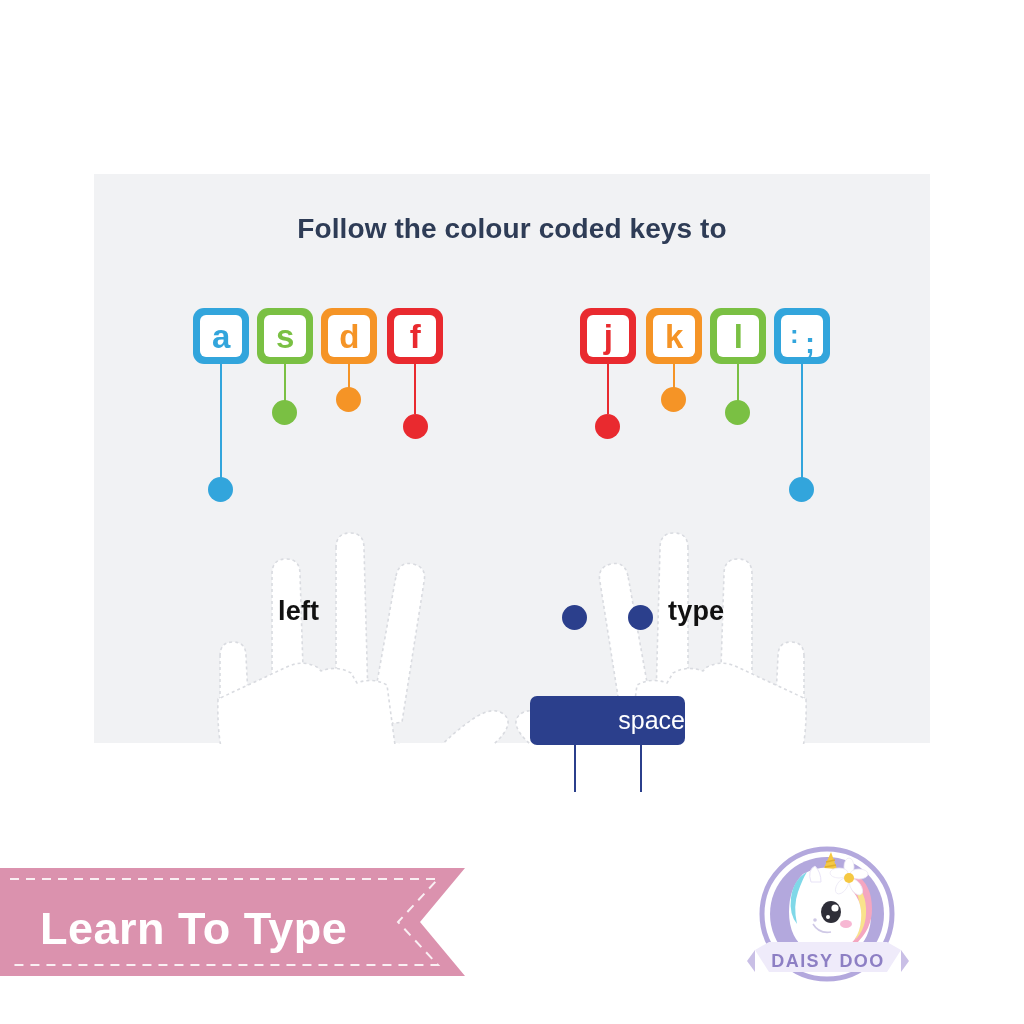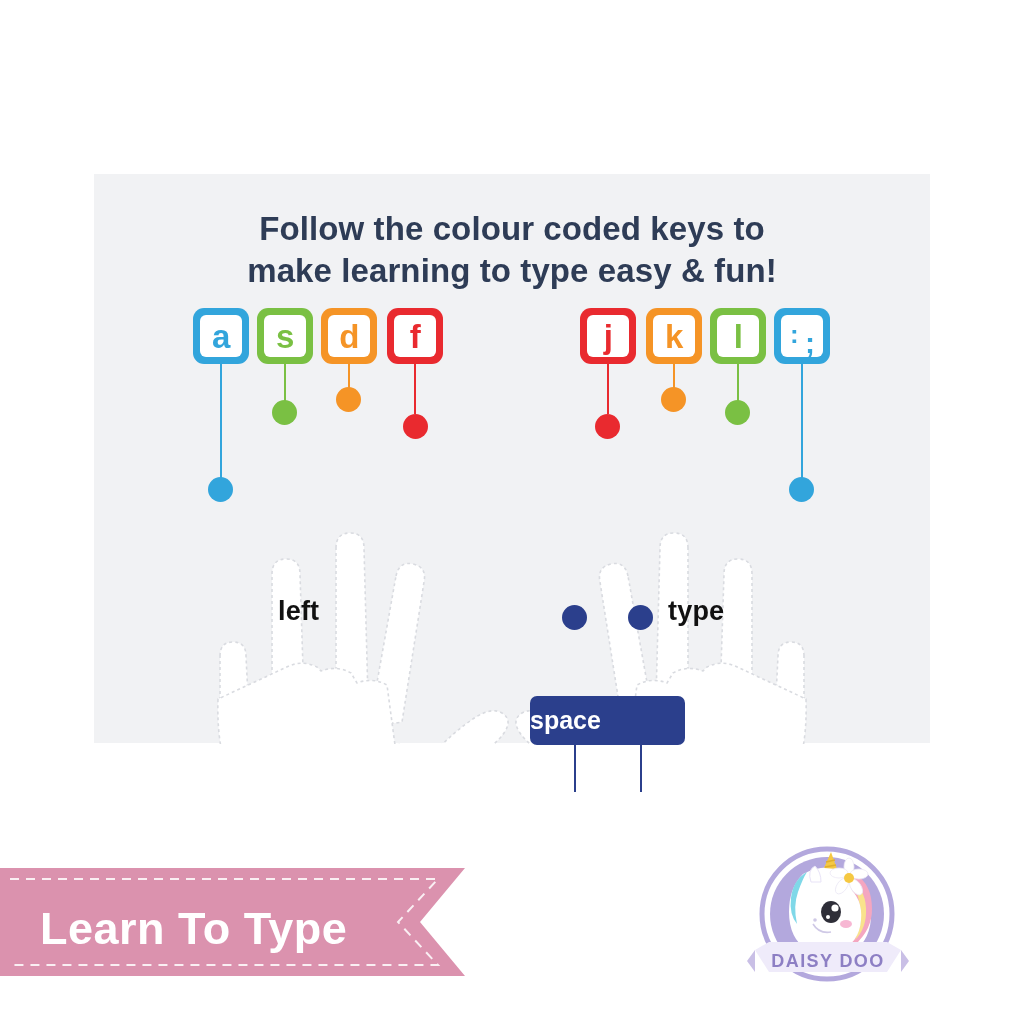--- a/index.html
+++ b/index.html
@@ -26,21 +26,21 @@
   }
 
   
   #poster-heading {
     position: absolute;
     left: 0;
     top: 34px;
     width: 836px;
     text-align: center;
     color: #2e3c56;
-    font-size: 33px;
+    font-size: 28px;
     font-weight: bold;
     line-height: 42px;
     letter-spacing: 0.1px;
   }
   #poster-heading .hl { display: block; }
 
   
   .key-tile {
     position: absolute;
     width: 56px;
@@ -103,24 +103,24 @@
   #space-key {
     position: absolute;
     left: 436px;
     top: 522px;
     width: 155px;
     height: 49px;
     background: #2b3f8c;
     border-radius: 7px;
     display: flex;
     align-items: center;
-    justify-content: flex-start;
+    justify-content: flex-end;
     color: #ffffff;
     font-size: 25px;
-    font-weight: bold;
+    font-weight: normal;
   }
 
   
   #learn-banner {
     position: absolute;
     left: 0;
     top: 868px;
     width: 465px;
     height: 108px;
   }
@@ -150,21 +150,20 @@
     height: 165px;
   }
 </style>
 </head>
 <body>
 
 <div id="poster-panel">
 
   <div id="poster-heading">
     <span class="hl">Follow the colour coded keys to</span>
-    <span class="hl">make learning to type easy &amp; fun!</span>
   </div>
 
   <svg class="hand-svg" style="left:116px; top:280px;" width="330" height="290" viewBox="0 0 330 290">
     <g fill="#ffffff" stroke="#d9dbe0" stroke-width="1.6" stroke-dasharray="3 3" stroke-linejoin="round">
 
       <path d="M10 202 q0 -14 13 -14 q13 0 13 14 l3 60 q-16 8 -29 0 z"></path>
 
       <path d="M62 120 q0 -15 14 -15 q14 0 14 15 l4 125 q-18 8 -32 0 z"></path>
 
       <path d="M126 94 q0 -15 14 -15 q14 0 14 15 l4 150 q-18 8 -32 0 z"></path>

